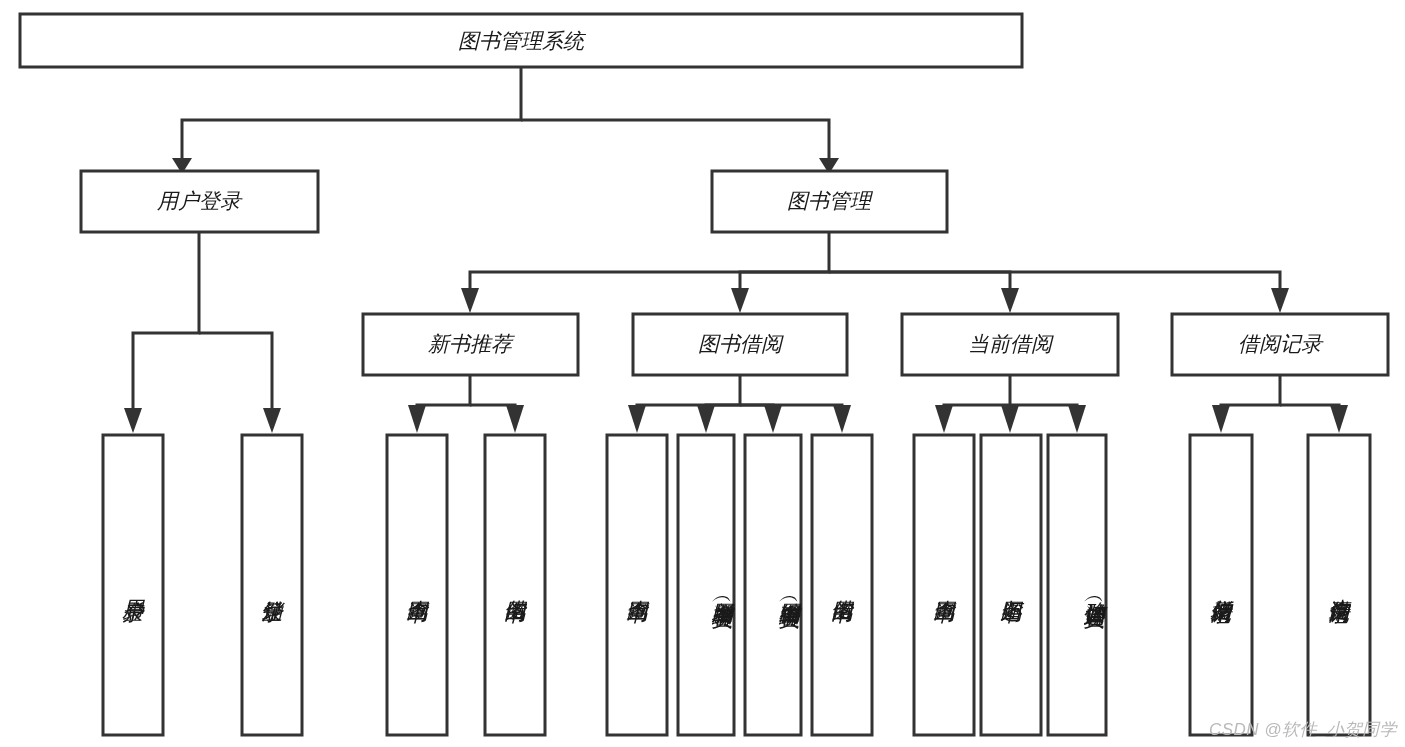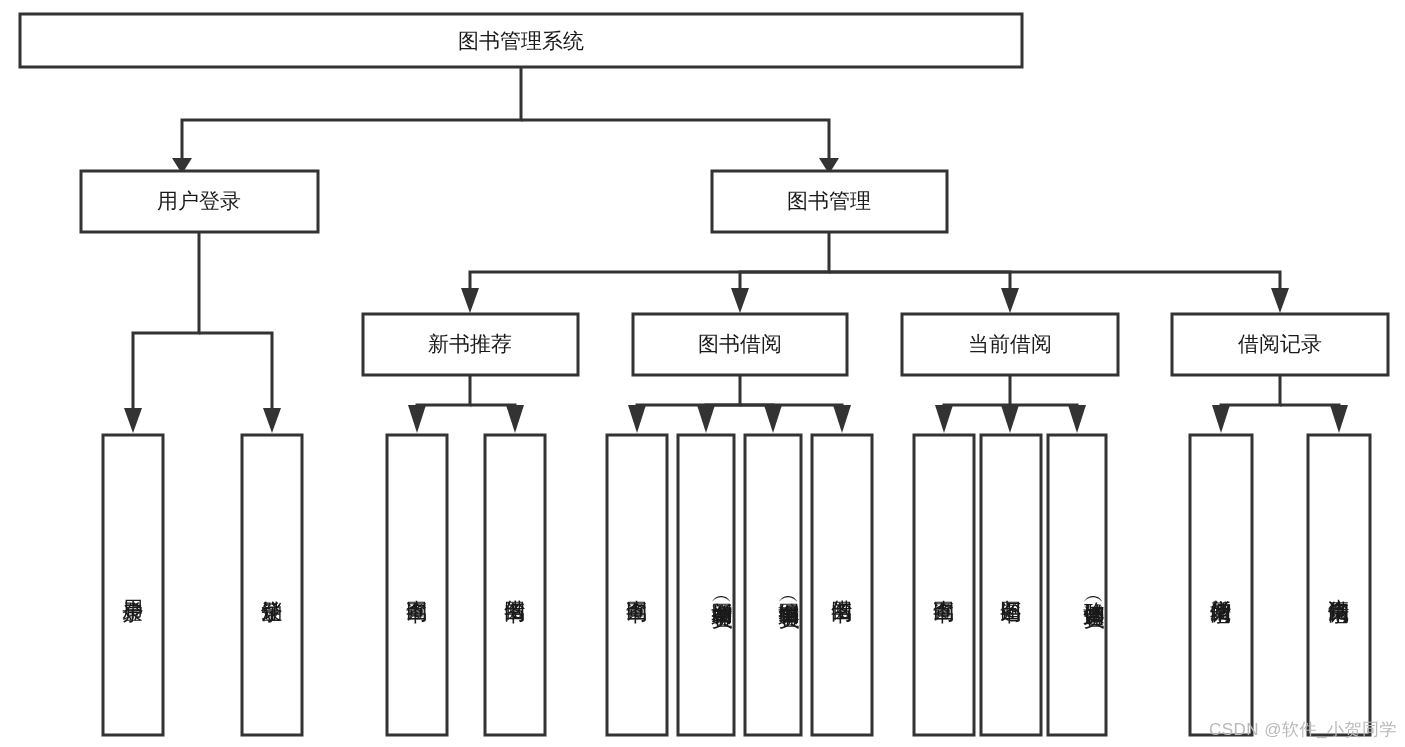--- a/index.html
+++ b/index.html
@@ -11,20 +11,21 @@
     width: 1405px;
     height: 747px;
     font-family: "Liberation Sans", "DejaVu Sans", sans-serif;
     overflow: hidden;
   }
   #diagram-root {
     position: relative;
     width: 1405px;
     height: 747px;
     background: #ffffff;
+    font-style: italic;
   }
   svg#flow {
     position: absolute;
     left: 0;
     top: 0;
     width: 1405px;
     height: 747px;
   }
   .node-box {
     fill: #ffffff;

